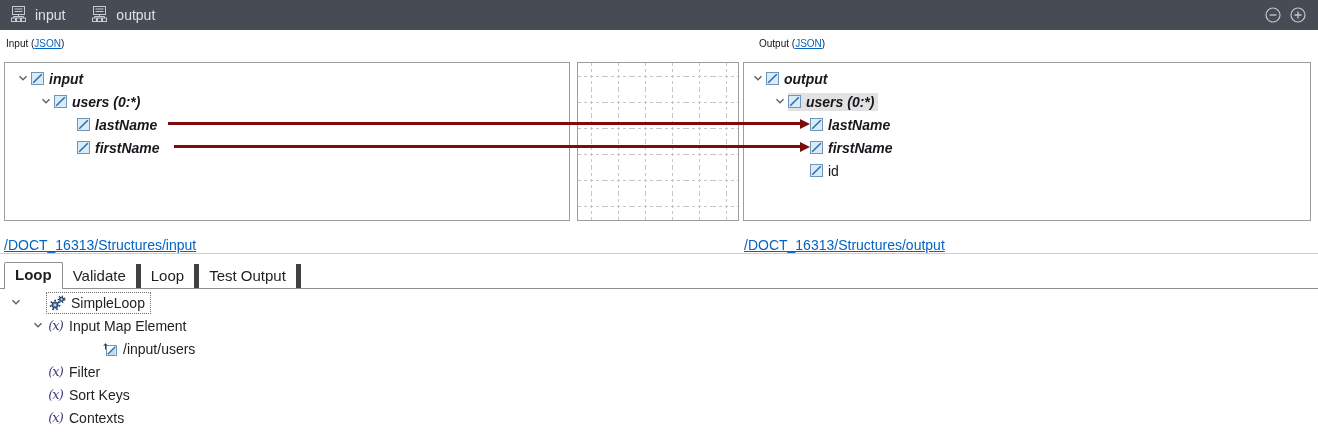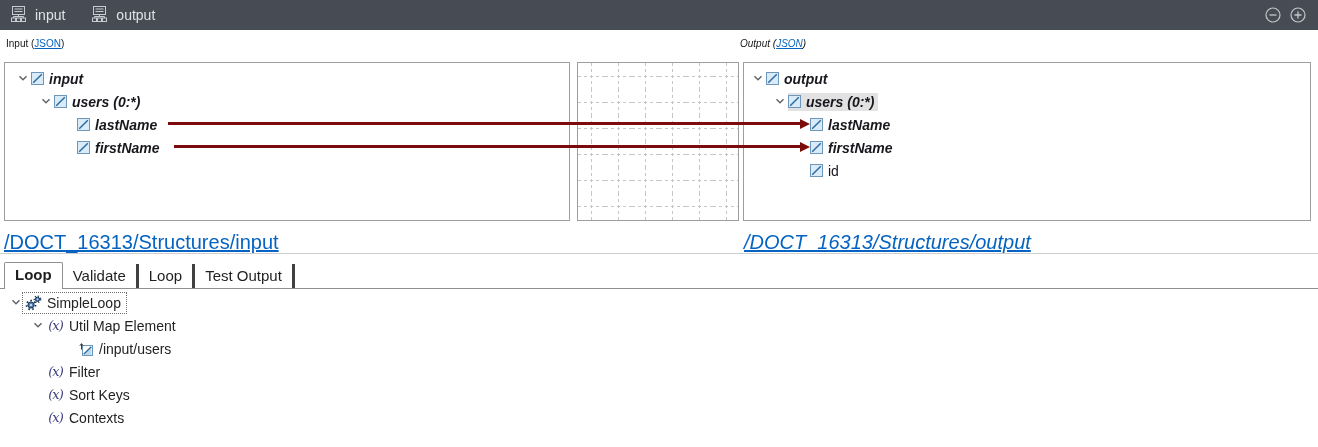--- a/index.html
+++ b/index.html
@@ -16,21 +16,21 @@
   .ttab .tclose { color:#aeb2ba; font-size:14px; margin-left:6px; }
   .ttab.active .underline { position:absolute; left:4px; right:4px; bottom:0;
           height:4px; background:#b9c92f; }
   .topctrls { margin-left:auto; display:flex; align-items:center; gap:9px;
               padding-right:12px; }
   .circbtn svg { display:block; }
 
   
   .phdr { position:absolute; top:38px; font-size:10px; color:#151515; }
   .phdr-in  { left:6px; }
-  .phdr-out { left:740px;font-style:italic; }
+  .phdr-out { left:759px; }
   a.jlink, .jlink { color:#0563c1; text-decoration:underline; cursor:pointer; }
 
   
   .maparea { position:absolute; top:62px; left:0; width:1318px; height:161px; }
   .panel { position:absolute; top:0; height:159px; background:#fff;
            border:1px solid #9e9e9e; overflow:hidden; }
   .p-left  { left:4px;   width:566px; }
   .p-mid   { left:577px; width:162px; }
   .p-right { left:743px; width:568px; }
 
@@ -46,32 +46,32 @@
 
   
   .map-line { position:absolute; height:3px; background:#7d0b0b; z-index:5; }
   .map-arrow { position:absolute; width:0; height:0; z-index:5;
                border-top:5px solid transparent; border-bottom:5px solid transparent;
                border-left:10px solid #7d0b0b; }
 
   .gridsvg { position:absolute; top:0; left:0; }
 
   
-  .slink { position:absolute; top:231px; font-size:20px; }
+  .slink { position:absolute; top:237px; font-size:14px; }
   .slink-in  { left:4px; }
-  .slink-out { left:744px;font-style:italic; }
+  .slink-out { left:744px; }
 
   .splitter { position:absolute; top:253px; left:0; width:1318px; height:1px;
               background:#cdcdcd; }
 
   
   .btabs { position:absolute; top:262px; left:0; width:1318px; height:27px;
            display:flex; align-items:flex-end; border-bottom:1px solid #8f8f8f; }
   .btab { font-size:15px; color:#1f1f1f; padding:3px 10px 4px 10px;
-          border-right:3px solid #404040; cursor:default; white-space:nowrap; }
+          border-right:5px solid #404040; cursor:default; white-space:nowrap; }
   .btab.active { font-weight:bold; background:#fff; border:1px solid #8f8f8f;
                  border-bottom:none; margin-bottom:-1px; padding-bottom:6px;
                  margin-left:4px; border-top-left-radius:2px; border-top-right-radius:2px; }
 
   
   .btree { position:absolute; top:291px; left:0; }
   .btree .trow { color:#232323; }
   .btree .icon { width:19px; justify-content:center; margin-right:4px; }
   .fxglyph { font-family:"DejaVu Serif", serif; font-style:italic;
              color:#3c3c7c; font-size:13px; letter-spacing:-1px; }
@@ -280,21 +280,21 @@
 
 <div class="splitter"></div>
 
 <div class="btabs" id="btabs">
     <div class="btab active">Loop</div>
     <div class="btab">Validate</div>
     <div class="btab">Loop</div>
     <div class="btab">Test Output</div>
   </div>
 <div class="btree" id="tree-bottom">
-    <div class="trow focused" style="padding-left: 8px;">
+    <div class="trow focused" style="padding-left: 8px; gap: 24px;">
       <span class="chev">
         <svg width="10" height="7" viewBox="0 0 10 7">
           <path d="M1.5 1.2 L5 4.8 L8.5 1.2" stroke="#5f6368" stroke-width="1.4" fill="none"></path>
         </svg>
       </span>
       <span class="sel-wrap">
         <span class="icon">
           <svg width="17" height="16" viewBox="0 0 17 16">
             <circle cx="6" cy="10" r="3.1" fill="#4f81b5" stroke="#17354f"></circle>
             <circle cx="6" cy="10" r="4.5" fill="none" stroke="#17354f" stroke-width="1.7" stroke-dasharray="1.6 2.4"></circle>
@@ -310,24 +310,24 @@
     <div class="trow" style="padding-left: 30px;">
       <span class="chev">
         <svg width="10" height="7" viewBox="0 0 10 7">
           <path d="M1.5 1.2 L5 4.8 L8.5 1.2" stroke="#5f6368" stroke-width="1.4" fill="none"></path>
         </svg>
       </span>
       <span class="sel-wrap">
         <span class="icon">
           <span class="fxglyph">(x)</span>
         </span>
-        <span class="lbl">Util Map Element</span>
-      </span>
-    </div>
-    <div class="trow" style="padding-left: 60px;">
+        <span class="lbl">Input Map Element</span>
+      </span>
+    </div>
+    <div class="trow" style="padding-left: 84px;">
       <span class="chev"></span>
       <span class="sel-wrap">
         <span class="icon">
           <svg width="14" height="14" viewBox="0 0 14 14">
             <rect x="3.5" y="3.5" width="10" height="10" fill="#fff" stroke="#6d96b8"></rect>
             <path d="M12.5 13 L5 13 L12.5 5.5 Z" fill="#bcd9ee"></path>
             <path d="M4.7 12.3 L12.3 4.7" stroke="#2d6ca2" stroke-width="1.4" fill="none"></path>
             <path d="M2.5 7.5 L2.5 2 M0.8 3.8 L2.5 1.6 L4.2 3.8" stroke="#3a3a3a" fill="none"></path>
           </svg>
         </span>

